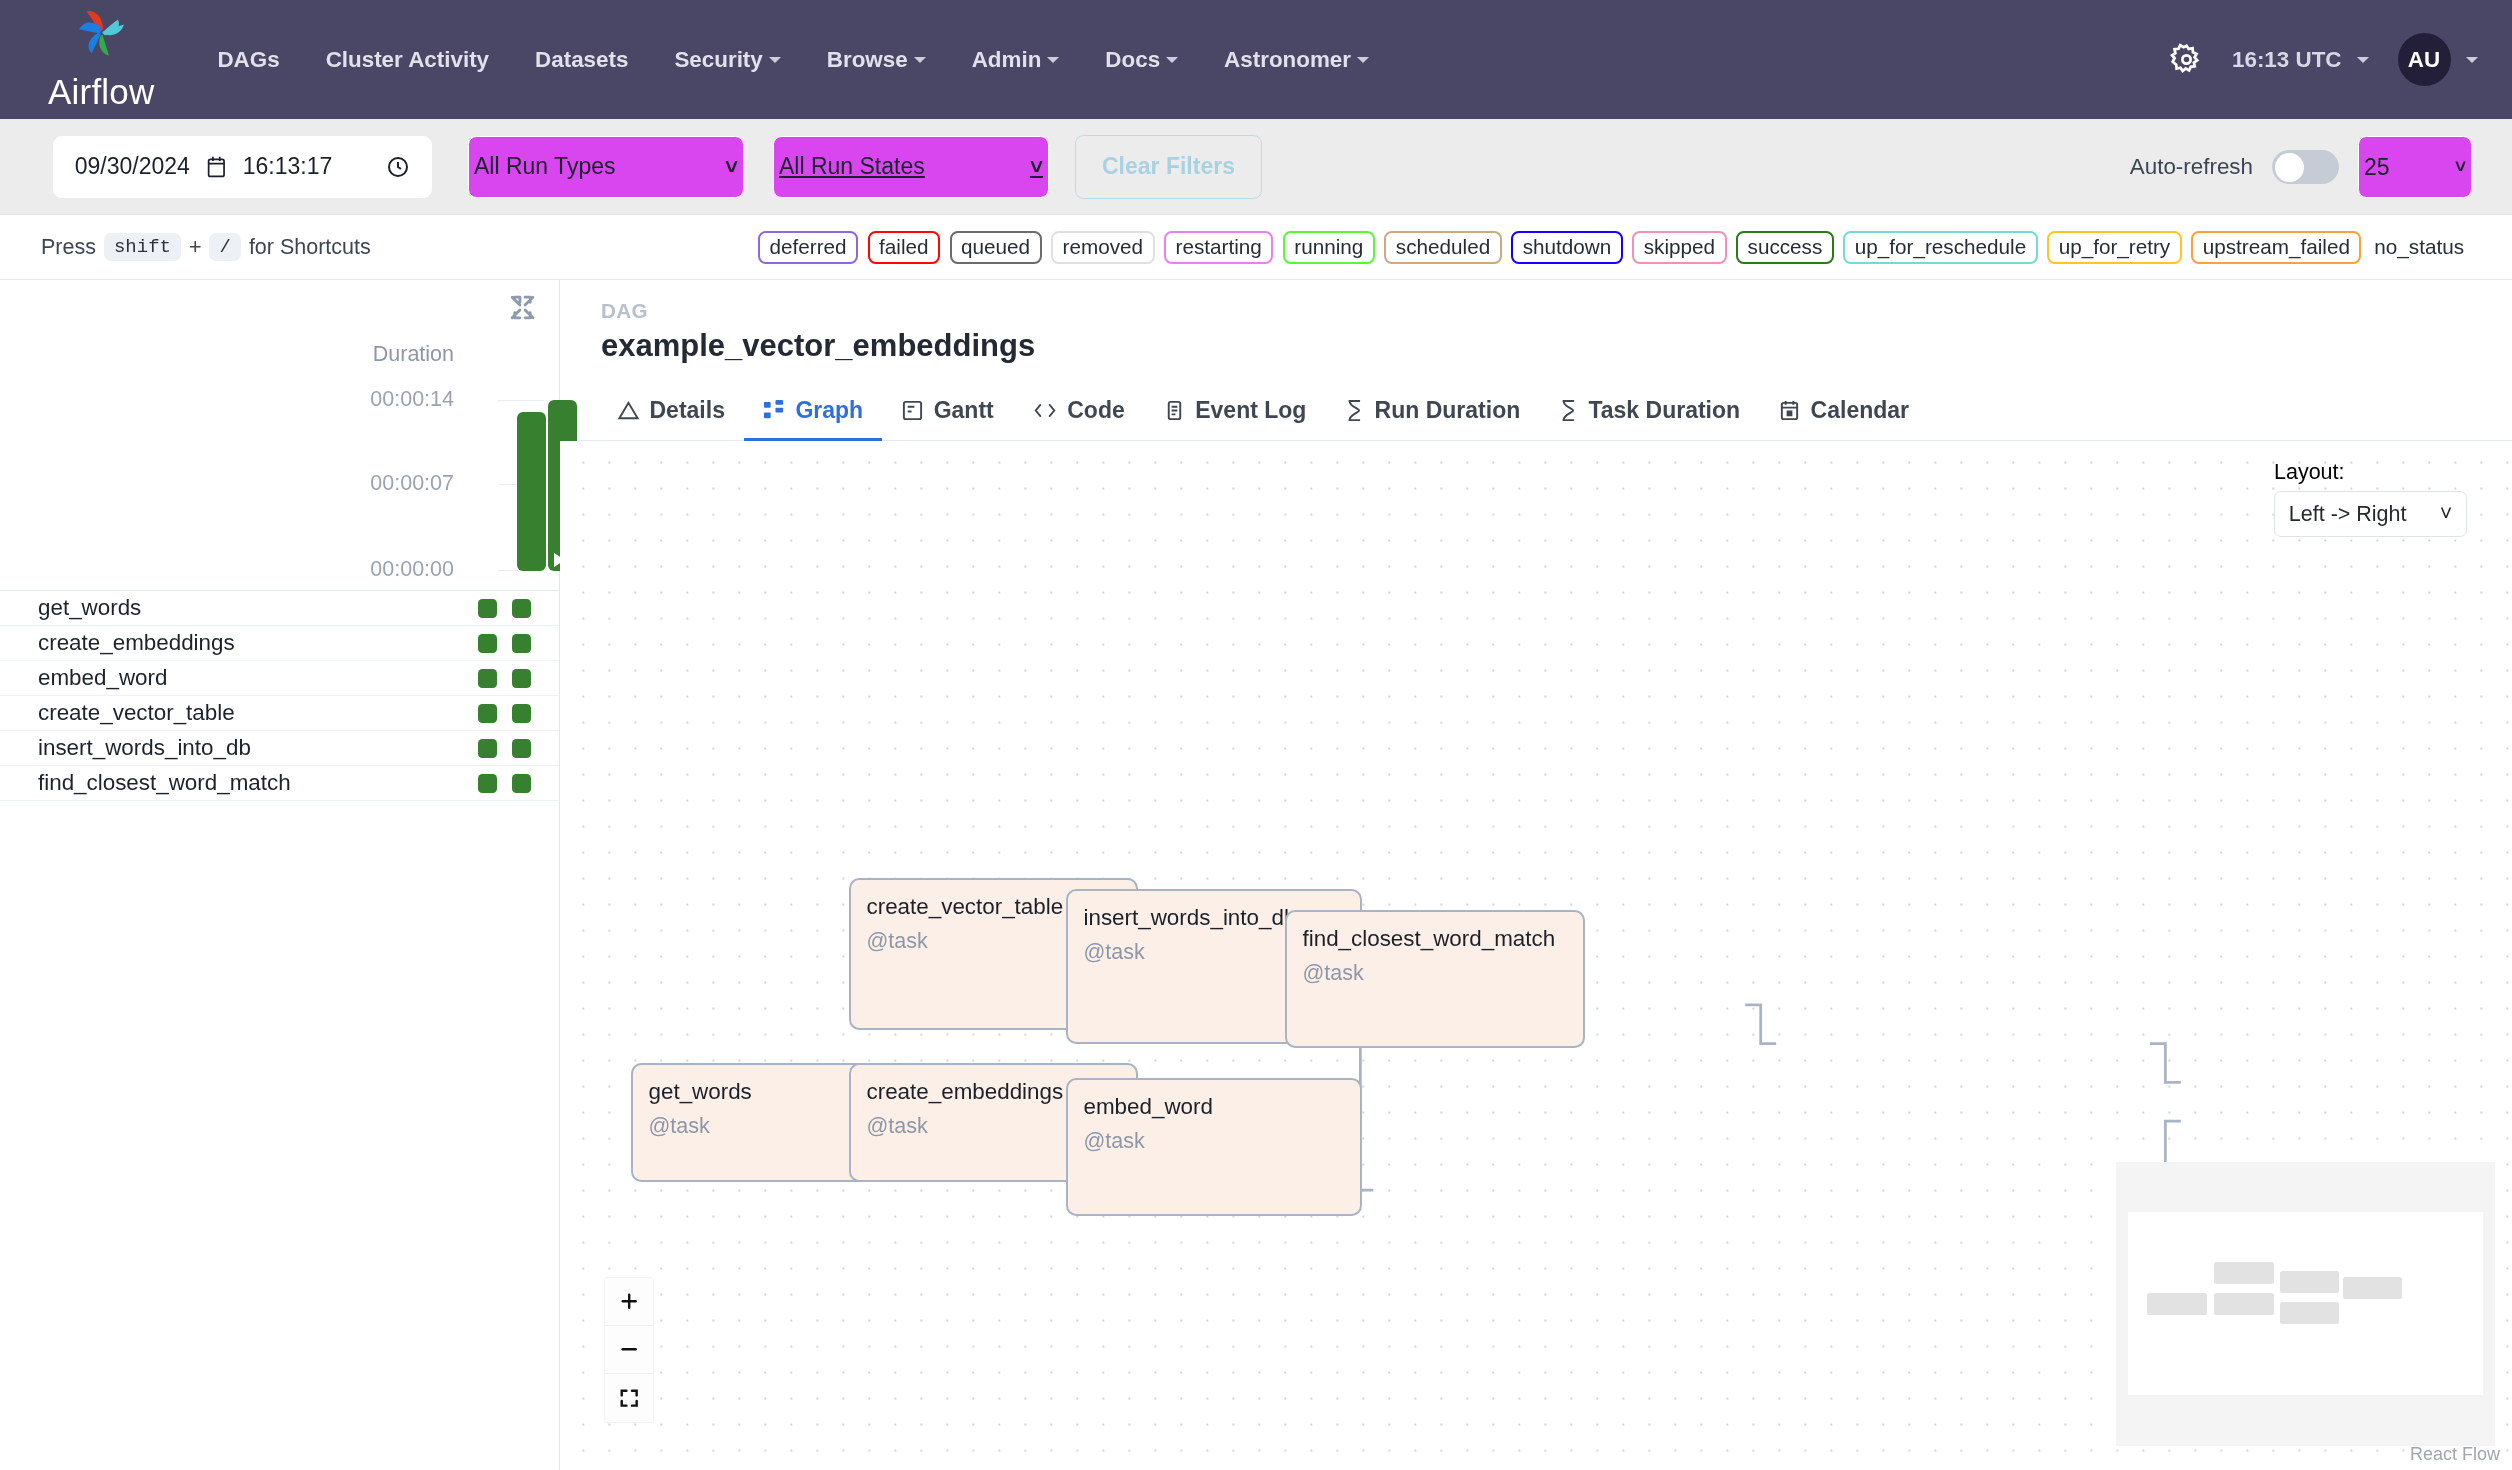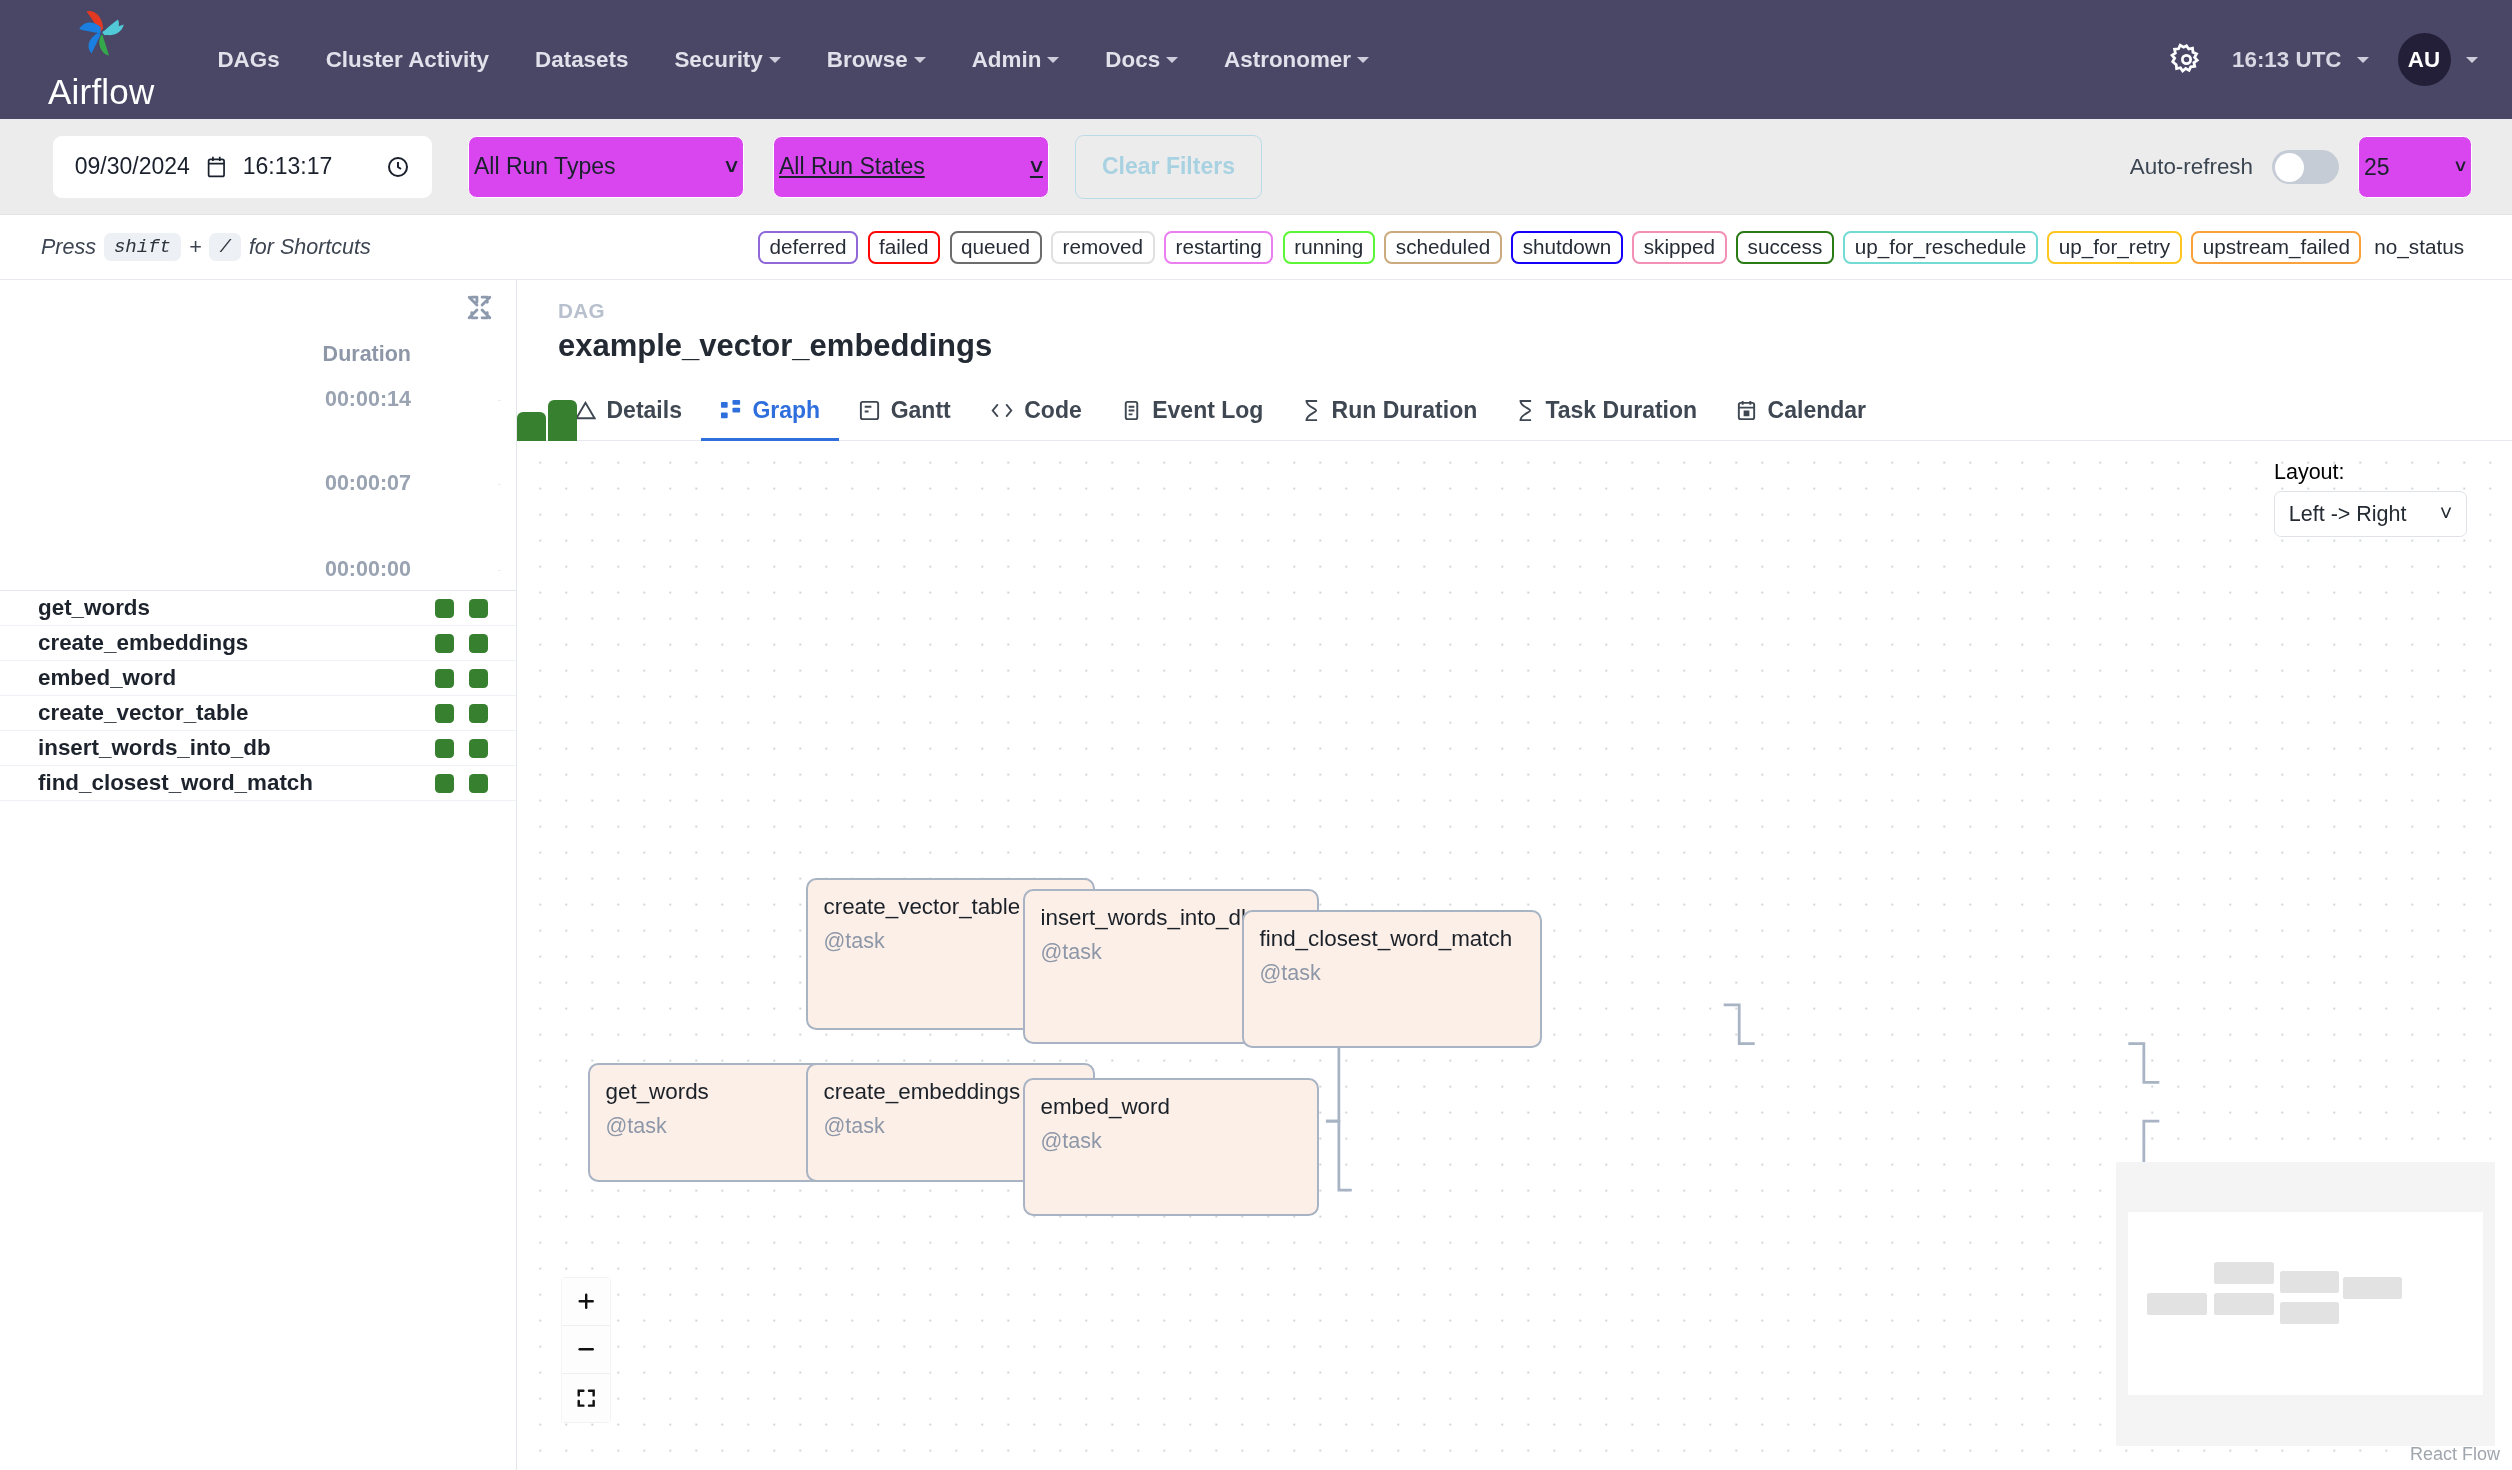--- a/index.html
+++ b/index.html
@@ -107,21 +107,21 @@
   .legendbar {
     height: 65px;
     background: #fff;
     display: flex; align-items: center;
     padding: 0 38px 0 41px;
     position: relative;
     border-bottom: 0.9px solid #e6e9ee;
   }
   .shortcut-hint {
     font-size: 21.5px; color: #3d4551;
-    display: flex; align-items: center; gap: 7.7px; font-style: italic;
+    display: flex; align-items: center; gap: 7.7px;
   }
   .kbd {
     background: #edf0f4; border-radius: 6.9px;
     padding: 2.6px 10.3px; font-family: "Liberation Mono", monospace;
     font-size: 19px; color: #2c333d;
   }
   .legend-chips {
     position: absolute; left: 758px; right: 26px; top: 0; height: 65px;
     display: flex; align-items: center; gap: 9.5px;
   }
@@ -131,23 +131,22 @@
     background: #fff; white-space: nowrap; cursor: pointer;
     line-height: 1.28;
   }
   .chip-plain { border: none; padding: 1.7px 3.4px; cursor: default; }
 
   
   .body-split { display: flex; height: calc(1470px - 119px - 96px - 65px); }
 
   
   .left-panel {
-    width: 517px; background: #fff; position: relative;
+    width: 560px; background: #fff; position: relative;
     border-right: 0.9px solid #e2e6eb;
-    font-weight: bold;
   }
   .collapse-btn {
     position: absolute; right: 20.7px; top: 12px; cursor: pointer;
   }
   .duration-area { position: relative; height: 310px; }
   .duration-title {
     position: absolute; right: 105px; top: 62px;
     font-size: 21.5px; color: #8d97a8;
   }
   .axis-label {

